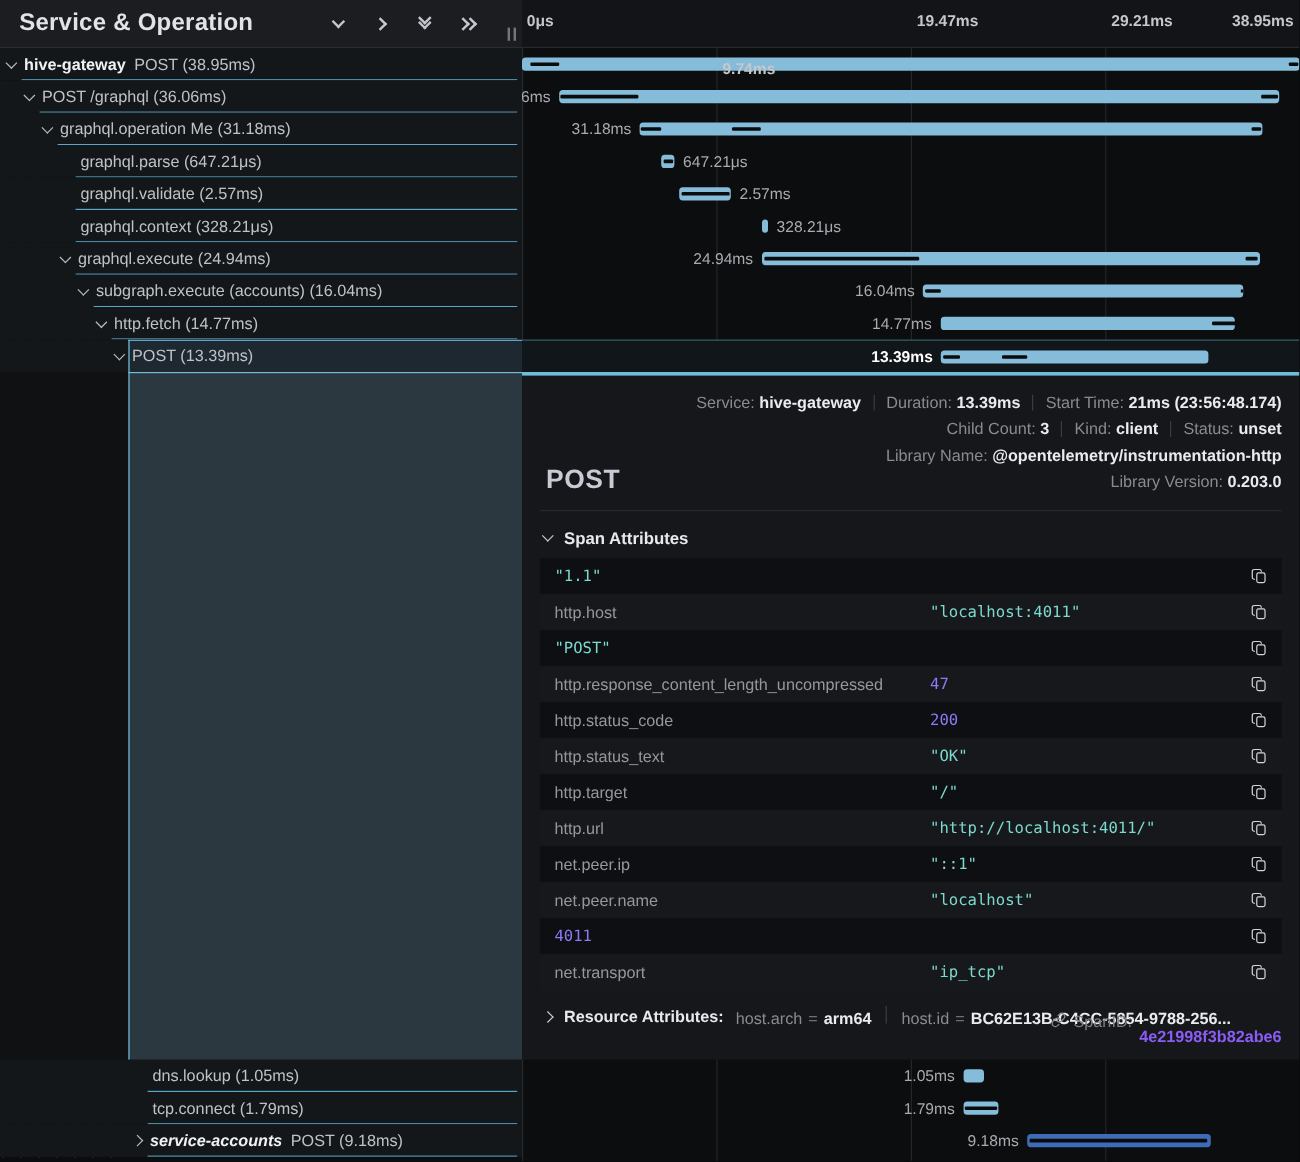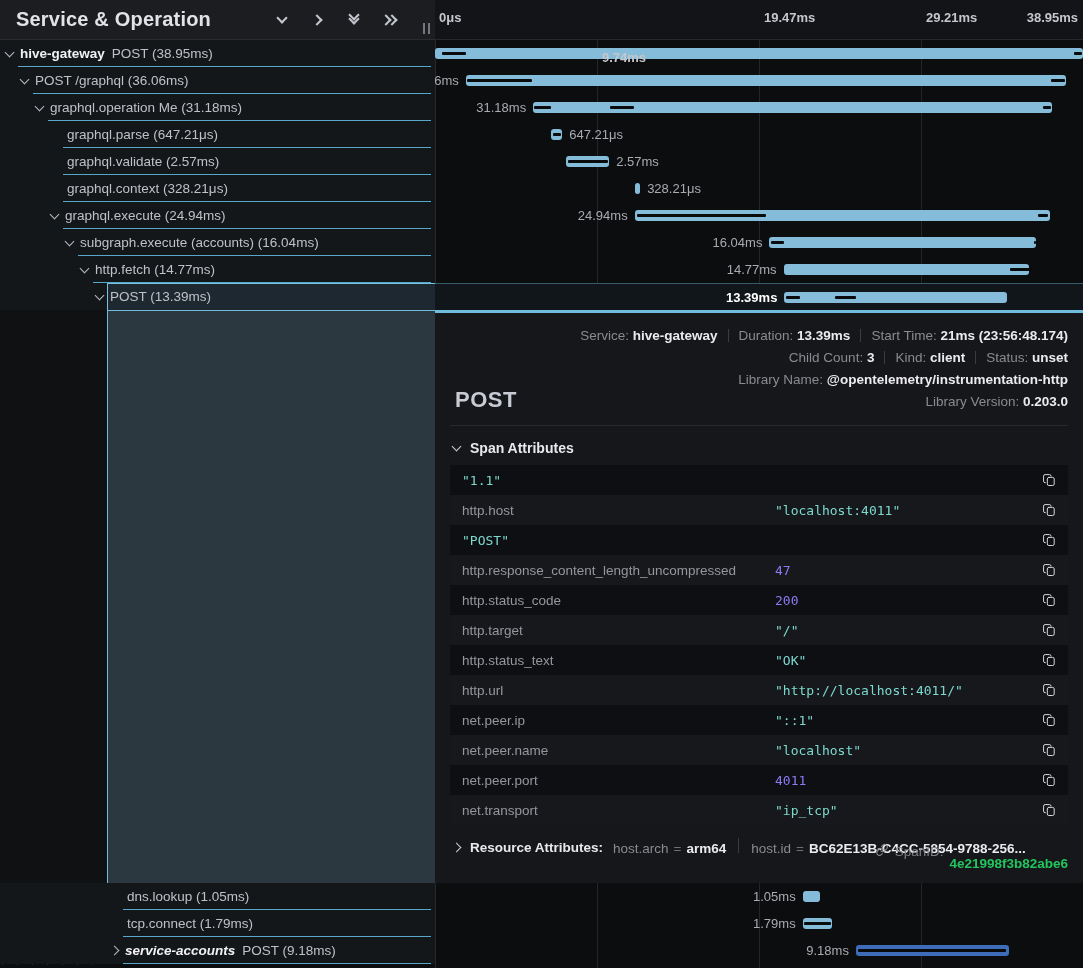--- a/index.html
+++ b/index.html
@@ -88,21 +88,21 @@
   .copy-btn svg { width:15px; height:15px; stroke:#D6D7DB; fill:none; stroke-width:1.6; stroke-linejoin:round; stroke-linecap:round; }
 
   .resource-line { display:flex; align-items:center; margin:13px 0 0 3px; font-size:13.5px; white-space:nowrap; overflow:hidden; }
   .resource-line .title { font-weight:700; color:#E8E9ED; margin:0 10px; }
   .res-key { color:#8A8B90; }
   .res-eq { color:#6F7075; margin:0 5px; }
   .res-val { color:#EBEBEF; font-weight:700; }
   .res-sep { display:inline-block; width:1px; height:15px; background:#3A3C41; margin:0 12px; }
   .spanid-line { position:absolute; right:15px; bottom:12px; display:flex; align-items:center; gap:6px; font-size:13.5px;justify-content:space-between; }
   .spanid-line .lbl { color:#7E7F85; }
-  .spanid-line .val { color:#22c55e; font-weight:700;margin-top:24px; }
+  .spanid-line .val { color:#8b5cf6; font-weight:700;margin-top:24px; }
   .link-icon svg { width:14px; height:14px; stroke:#8A8B90; fill:none; stroke-width:1.8; stroke-linecap:round; }
 
   .tail-rows { position:relative; z-index:1; }
   .filler { height:4px; }
 </style>
 </head>
 <body>
 
 <div class="app">
 
@@ -369,40 +369,40 @@
             <div class="attr-key">http.status_code</div>
             <div class="attr-val number">200</div>
             <span class="copy-btn">
               <svg viewBox="0 0 24 24">
                 <rect x="8.5" y="7" width="11" height="13" rx="2.5"></rect>
                 <path d="M5.5 15.5H5a2.5 2.5 0 0 1-2.5-2.5V5A2.5 2.5 0 0 1 5 2.5h7A2.5 2.5 0 0 1 14.5 5"></path>
               </svg>
             </span>
           </div>
           <div class="attr-row">
+            <div class="attr-key">http.status_text</div>
+            <div class="attr-val string">"OK"</div>
+            <span class="copy-btn">
+              <svg viewBox="0 0 24 24">
+                <rect x="8.5" y="7" width="11" height="13" rx="2.5"></rect>
+                <path d="M5.5 15.5H5a2.5 2.5 0 0 1-2.5-2.5V5A2.5 2.5 0 0 1 5 2.5h7A2.5 2.5 0 0 1 14.5 5"></path>
+              </svg>
+            </span>
+          </div>
+          <div class="attr-row">
             <div class="attr-key">http.target</div>
             <div class="attr-val string">"/"</div>
             <span class="copy-btn">
               <svg viewBox="0 0 24 24">
                 <rect x="8.5" y="7" width="11" height="13" rx="2.5"></rect>
                 <path d="M5.5 15.5H5a2.5 2.5 0 0 1-2.5-2.5V5A2.5 2.5 0 0 1 5 2.5h7A2.5 2.5 0 0 1 14.5 5"></path>
               </svg>
             </span>
           </div>
           <div class="attr-row">
-            <div class="attr-key">http.status_text</div>
-            <div class="attr-val string">"OK"</div>
-            <span class="copy-btn">
-              <svg viewBox="0 0 24 24">
-                <rect x="8.5" y="7" width="11" height="13" rx="2.5"></rect>
-                <path d="M5.5 15.5H5a2.5 2.5 0 0 1-2.5-2.5V5A2.5 2.5 0 0 1 5 2.5h7A2.5 2.5 0 0 1 14.5 5"></path>
-              </svg>
-            </span>
-          </div>
-          <div class="attr-row">
             <div class="attr-key">http.url</div>
             <div class="attr-val string">"http://localhost:4011/"</div>
             <span class="copy-btn">
               <svg viewBox="0 0 24 24">
                 <rect x="8.5" y="7" width="11" height="13" rx="2.5"></rect>
                 <path d="M5.5 15.5H5a2.5 2.5 0 0 1-2.5-2.5V5A2.5 2.5 0 0 1 5 2.5h7A2.5 2.5 0 0 1 14.5 5"></path>
               </svg>
             </span>
           </div>
           <div class="attr-row">
@@ -419,21 +419,20 @@
             <div class="attr-key">net.peer.name</div>
             <div class="attr-val string">"localhost"</div>
             <span class="copy-btn">
               <svg viewBox="0 0 24 24">
                 <rect x="8.5" y="7" width="11" height="13" rx="2.5"></rect>
                 <path d="M5.5 15.5H5a2.5 2.5 0 0 1-2.5-2.5V5A2.5 2.5 0 0 1 5 2.5h7A2.5 2.5 0 0 1 14.5 5"></path>
               </svg>
             </span>
           </div>
           <div class="attr-row">
-            <div class="attr-key">net.peer.port</div>
             <div class="attr-val number">4011</div>
             <span class="copy-btn">
               <svg viewBox="0 0 24 24">
                 <rect x="8.5" y="7" width="11" height="13" rx="2.5"></rect>
                 <path d="M5.5 15.5H5a2.5 2.5 0 0 1-2.5-2.5V5A2.5 2.5 0 0 1 5 2.5h7A2.5 2.5 0 0 1 14.5 5"></path>
               </svg>
             </span>
           </div>
           <div class="attr-row">
             <div class="attr-key">net.transport</div>

